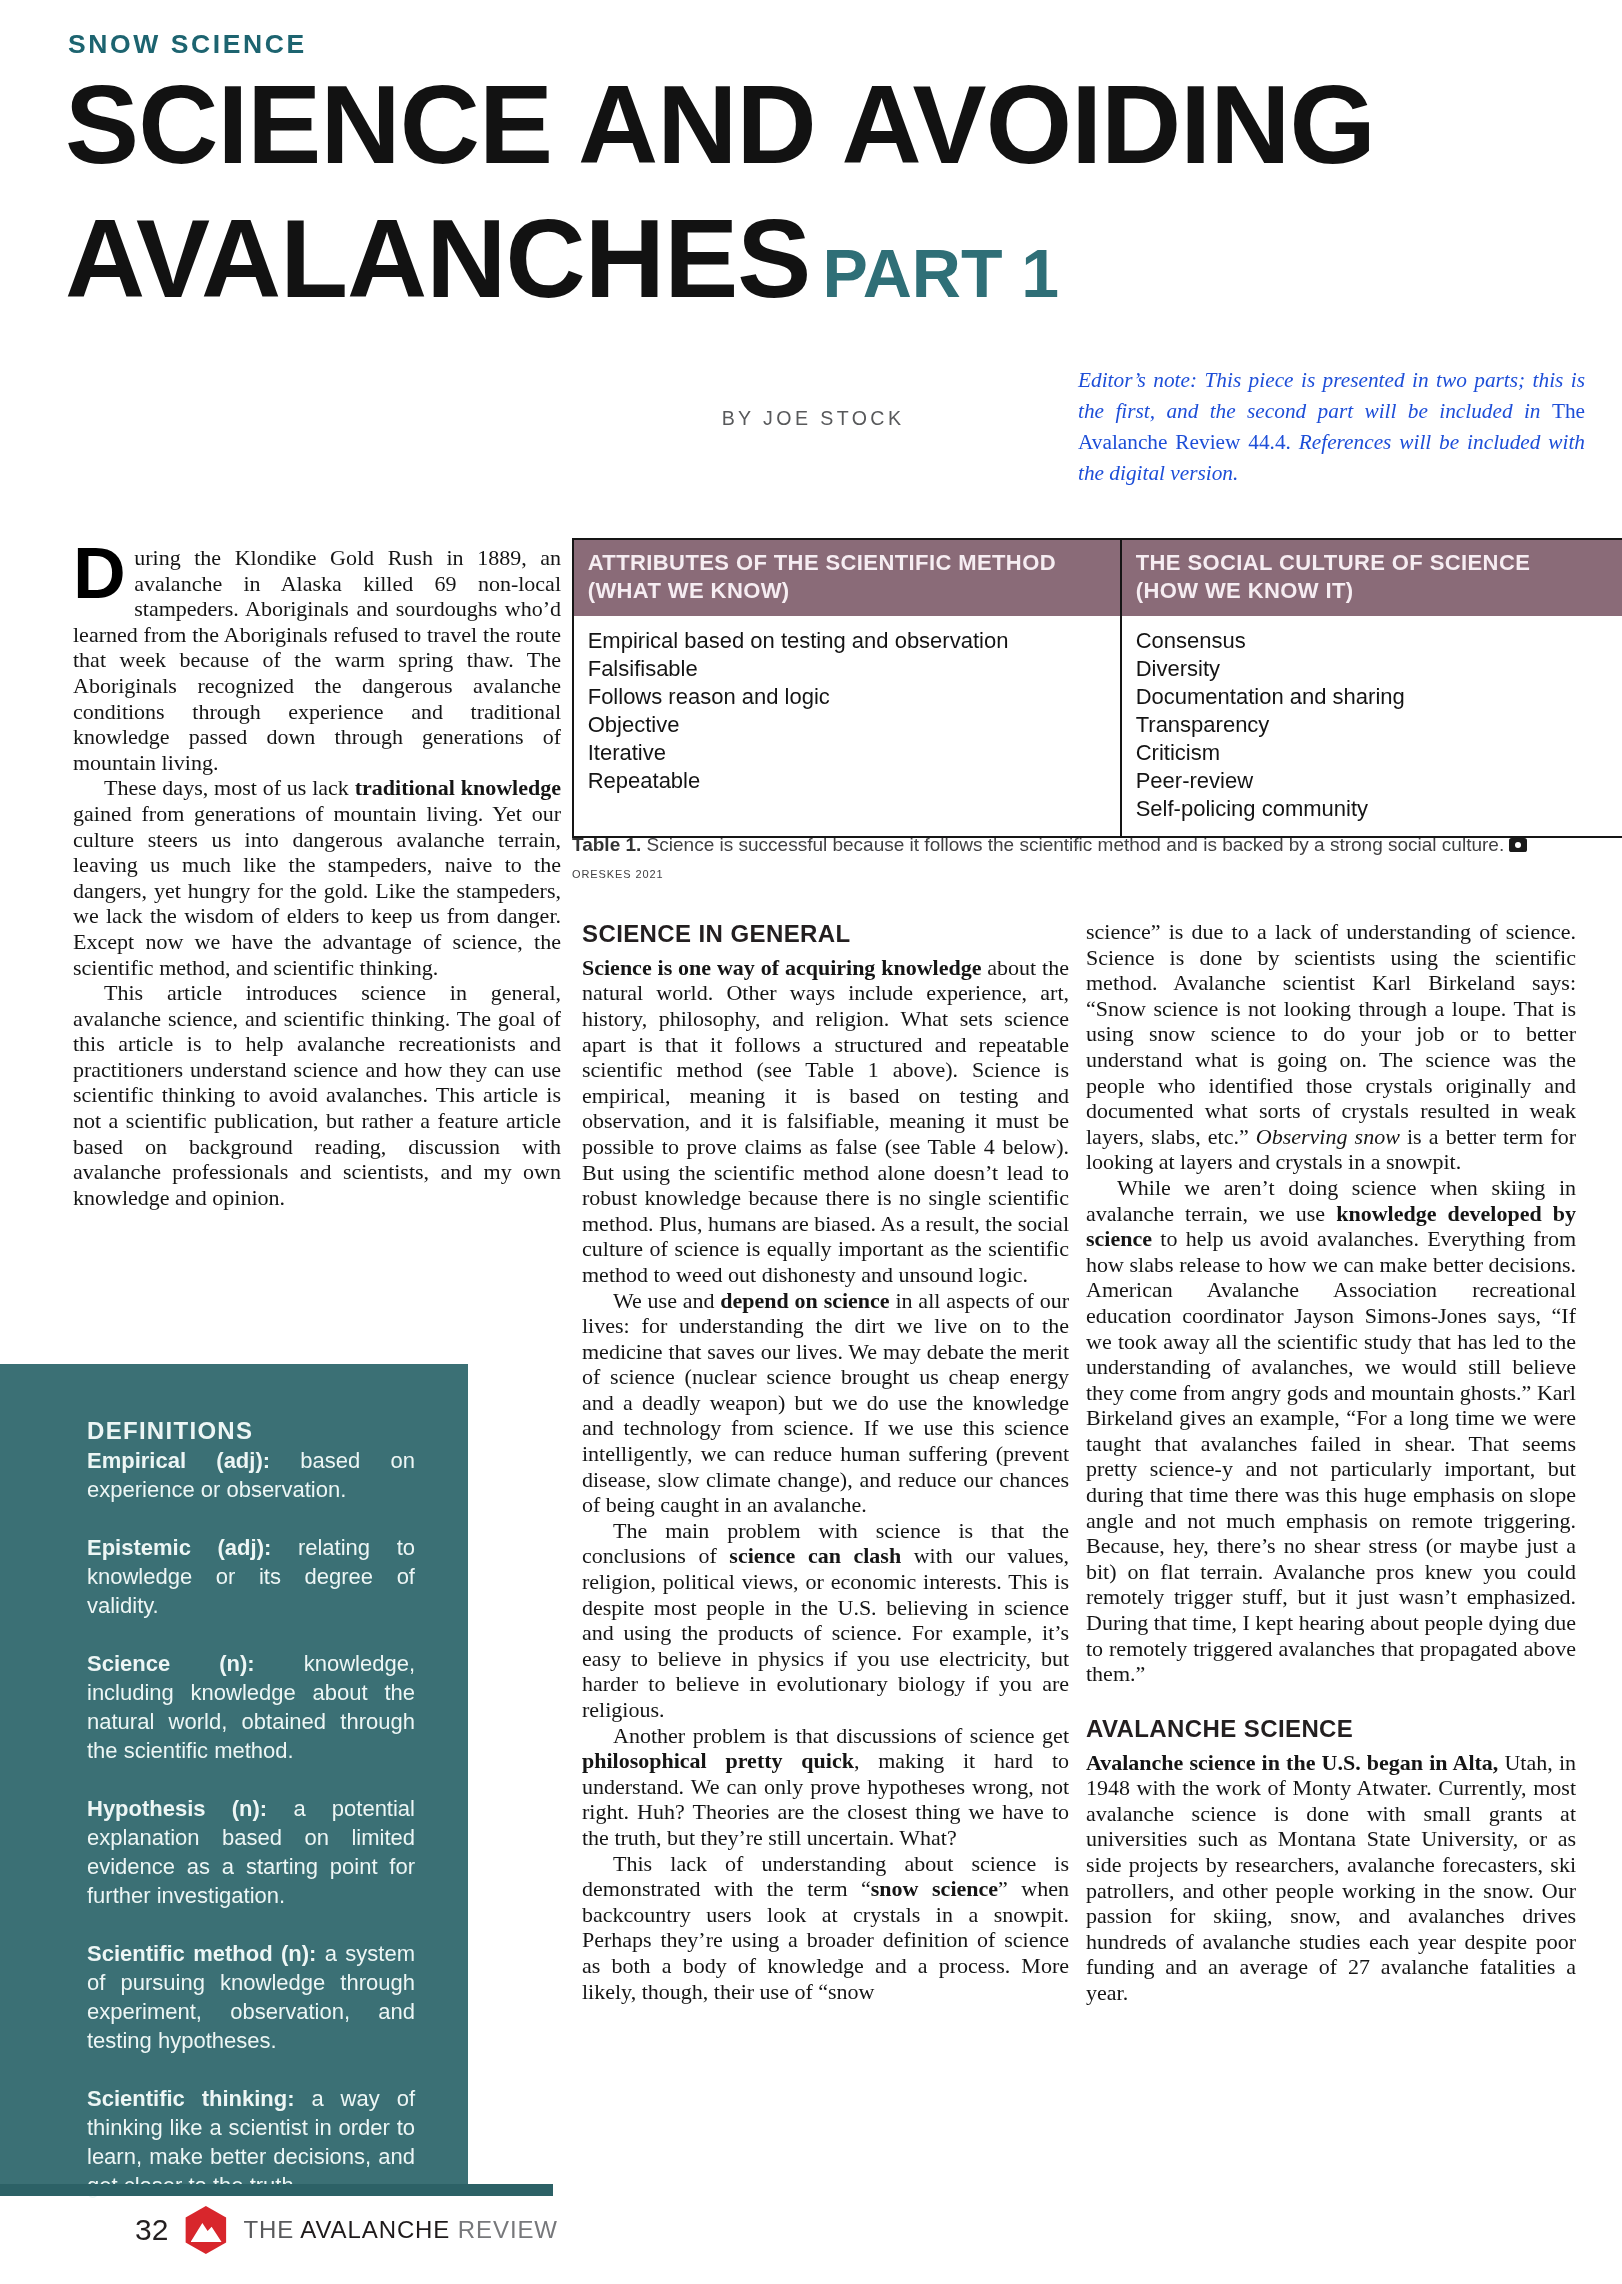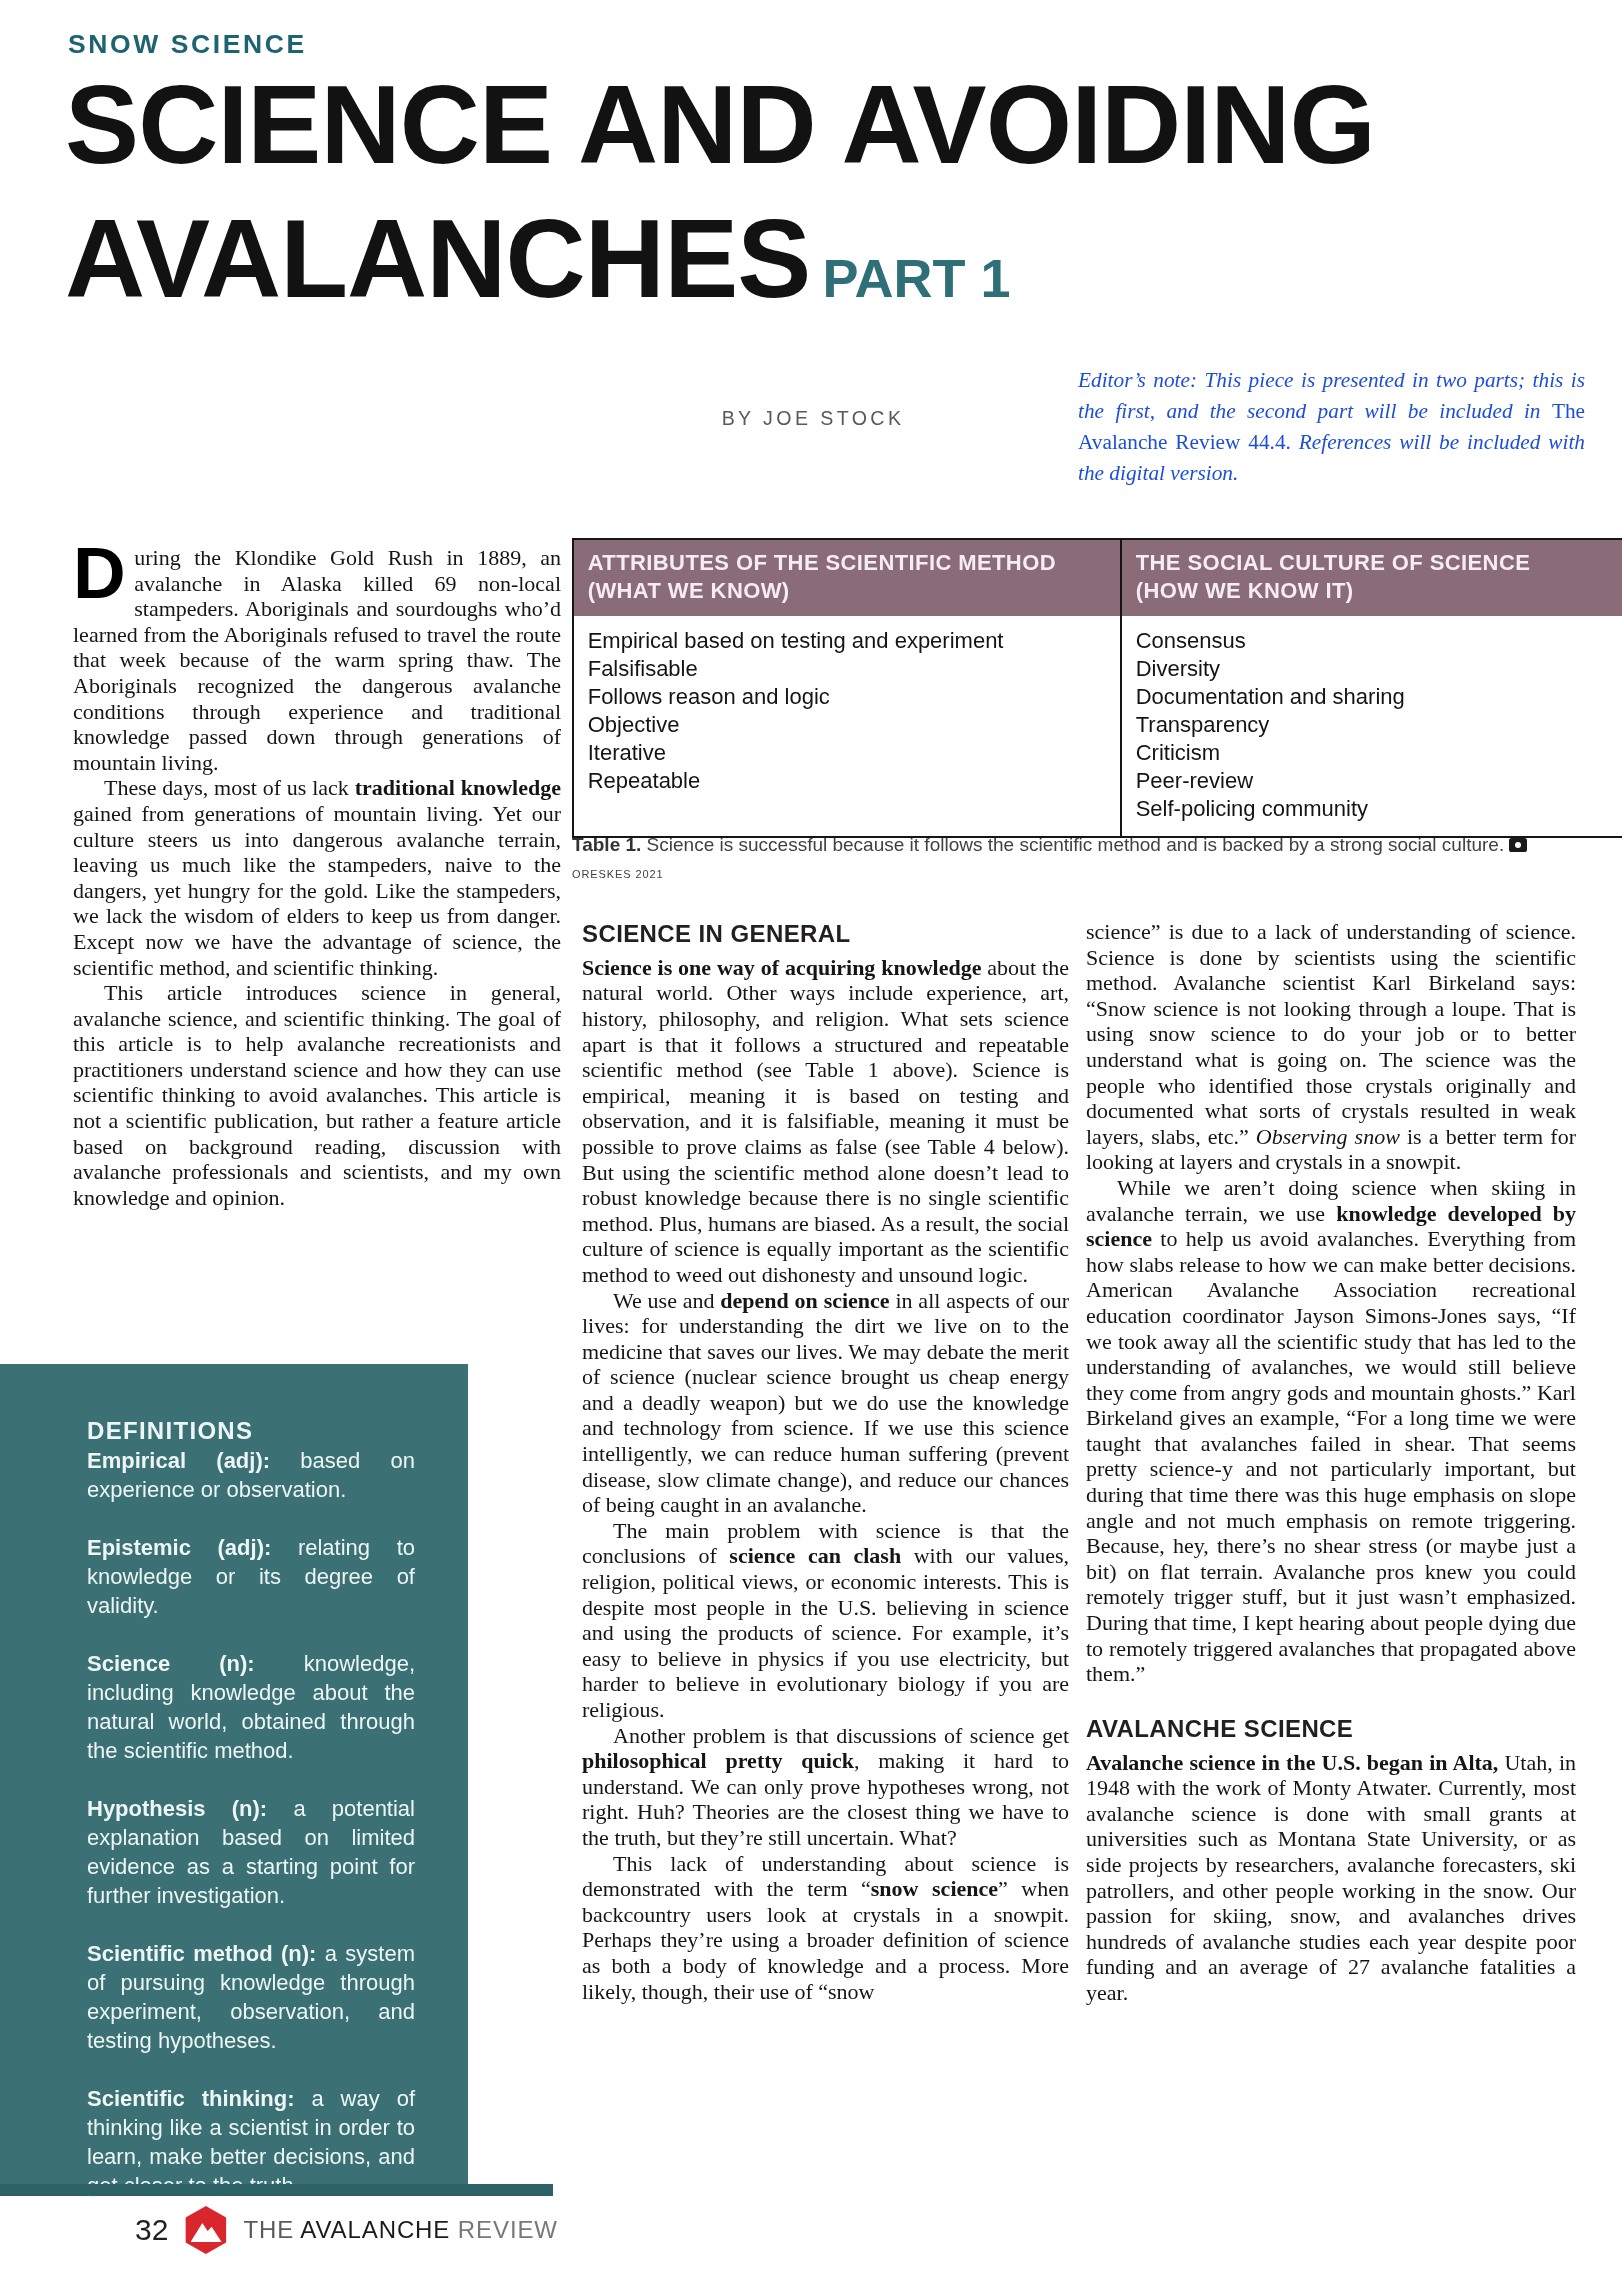--- a/index.html
+++ b/index.html
@@ -12,21 +12,21 @@
     position:absolute;left:68px;top:29px;
     font-family:"Liberation Sans",sans-serif;font-weight:bold;
     font-size:26.5px;letter-spacing:2.6px;color:#1d6470;
   }
   .title{
     position:absolute;left:65px;top:58px;margin:0;
     font-family:"Liberation Sans",sans-serif;font-weight:bold;
     font-size:111px;line-height:134px;letter-spacing:-0.9px;color:#121212;
     white-space:nowrap;
   }
-  .title .part{font-size:54px;color:#2f6f77;letter-spacing:0;margin-left:12px;text-align:right;}
+  .title .part{font-size:68px;color:#2f6f77;letter-spacing:0;margin-left:12px;text-align:right;}
   .byline{
     position:absolute;left:813px;top:407px;transform:translateX(-50%);
     font-family:"Liberation Sans",sans-serif;font-size:19.6px;
     letter-spacing:3.4px;color:#58595b;white-space:nowrap;
   }
   .editors-note{
     position:absolute;left:1078px;top:365px;width:507px;
     font-size:21.3px;line-height:31px;text-align:justify;color:#1d4ed8;
   }
   .editors-note .i{font-style:italic;}
@@ -120,21 +120,21 @@
   <div class="byline">BY JOE STOCK</div>
   <div class="editors-note"><span class="i">Editor’s note: This piece is presented in two parts; this is the first, and the second part will be included in </span><span>The Avalanche Review 44.4. </span><span class="i">References will be included with the digital version.</span></div>
 
   <div class="t1">
     <div class="t1col first">
       <div class="th">
         <span>ATTRIBUTES OF THE SCIENTIFIC METHOD</span>
         <span>(WHAT WE KNOW)</span>
       </div>
       <div class="td">
-          <div class="cell-line">Empirical based on testing and experiment</div>
+          <div class="cell-line">Empirical based on testing and observation</div>
           <div class="cell-line">Falsifisable</div>
           <div class="cell-line">Follows reason and logic</div>
           <div class="cell-line">Objective</div>
           <div class="cell-line">Iterative</div>
           <div class="cell-line">Repeatable</div>
         </div>
     </div>
     <div class="t1col">
       <div class="th">
         <span>THE SOCIAL CULTURE OF SCIENCE</span>

